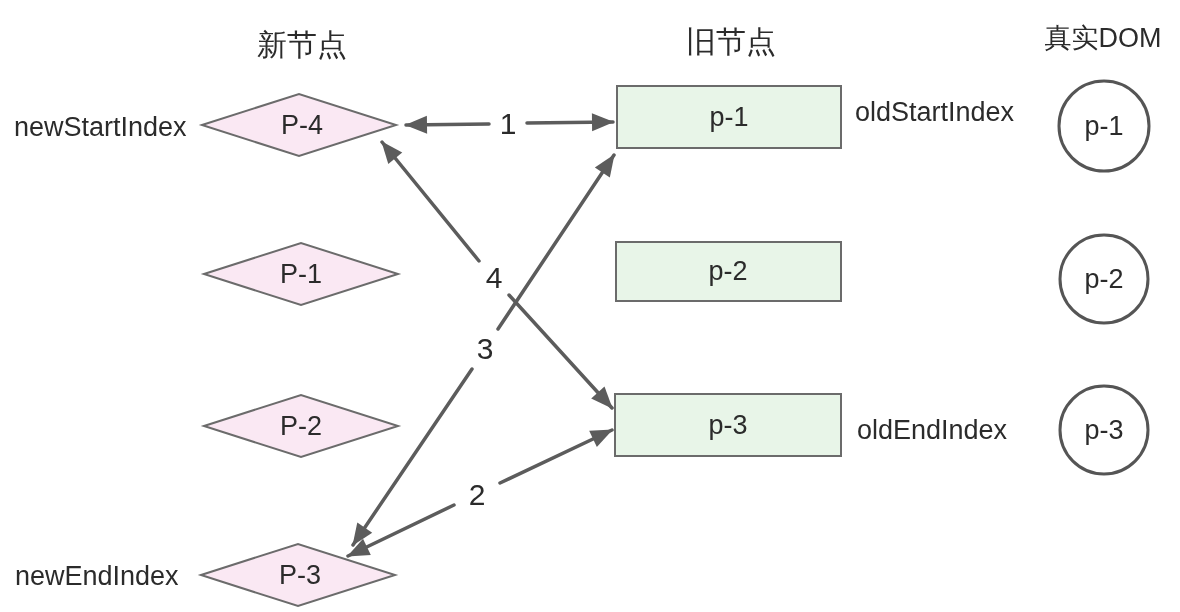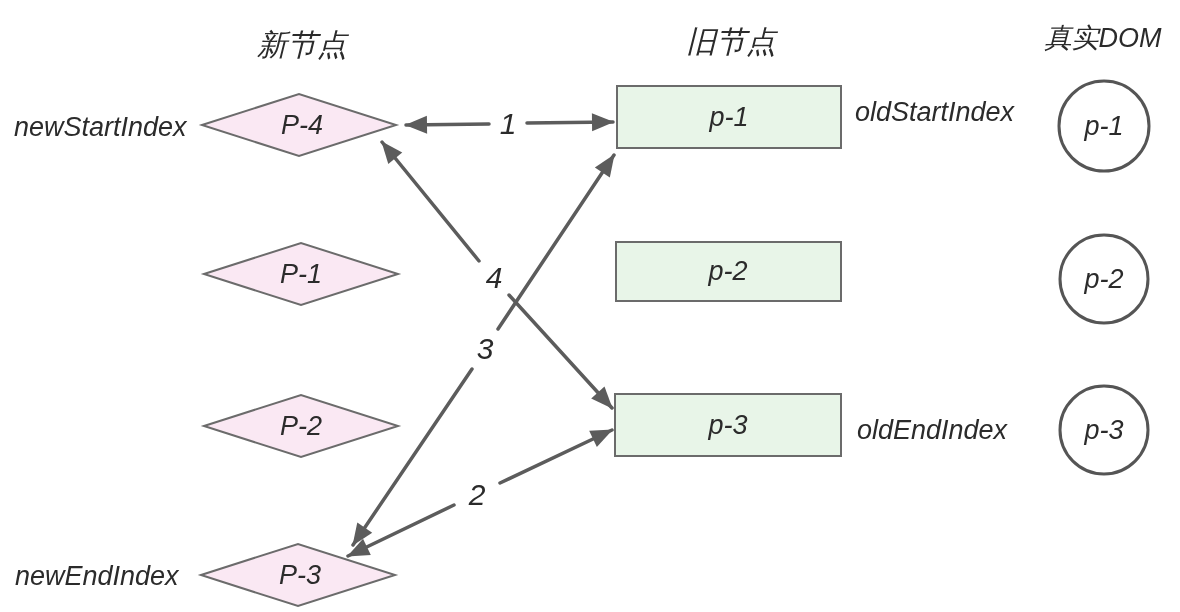--- a/index.html
+++ b/index.html
@@ -1,17 +1,17 @@
 <!DOCTYPE html>
 <html><head>
 <meta charset="utf-8">
 <style>
   html,body{margin:0;padding:0;background:#ffffff;}
   #stage{position:relative;width:1180px;height:612px;background:#ffffff;overflow:hidden;
-         font-family:"Liberation Sans", sans-serif;font-style:italic;}
+         font-family:"Liberation Sans", sans-serif;}
   svg{position:absolute;inset:0;}
   text{fill:#2b2b2b;font-family:"Liberation Sans", sans-serif;}
   .hdr{font-size:30px;}
   .hdr-sm{font-size:27px;}
   .ptr{font-size:27px;}
   .node-label{font-size:27px;text-anchor:middle;}
   .num{font-size:30px;text-anchor:middle;}
   .shape{stroke-width:2;}
   .dom-circle{fill:#ffffff;stroke-width:3;}
   .arrow-line{stroke-width:3.5;fill:none;stroke-linecap:round;}

